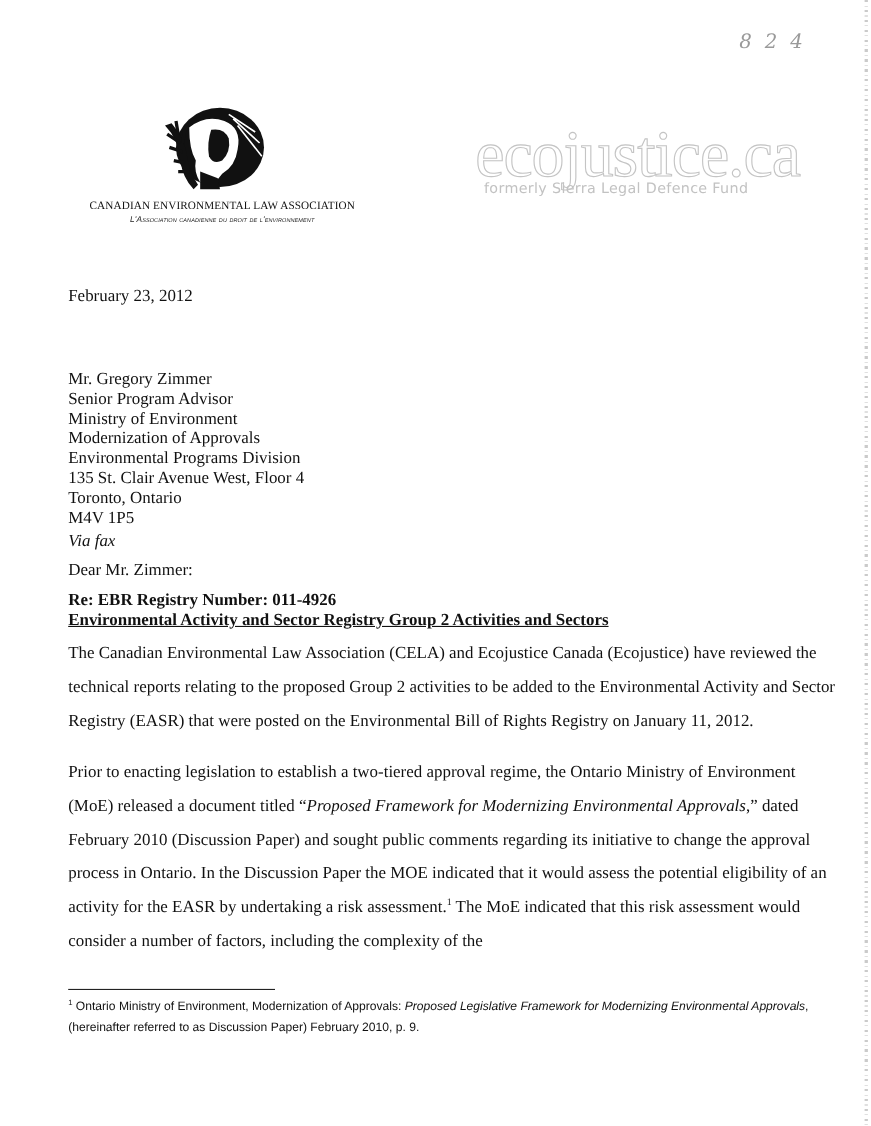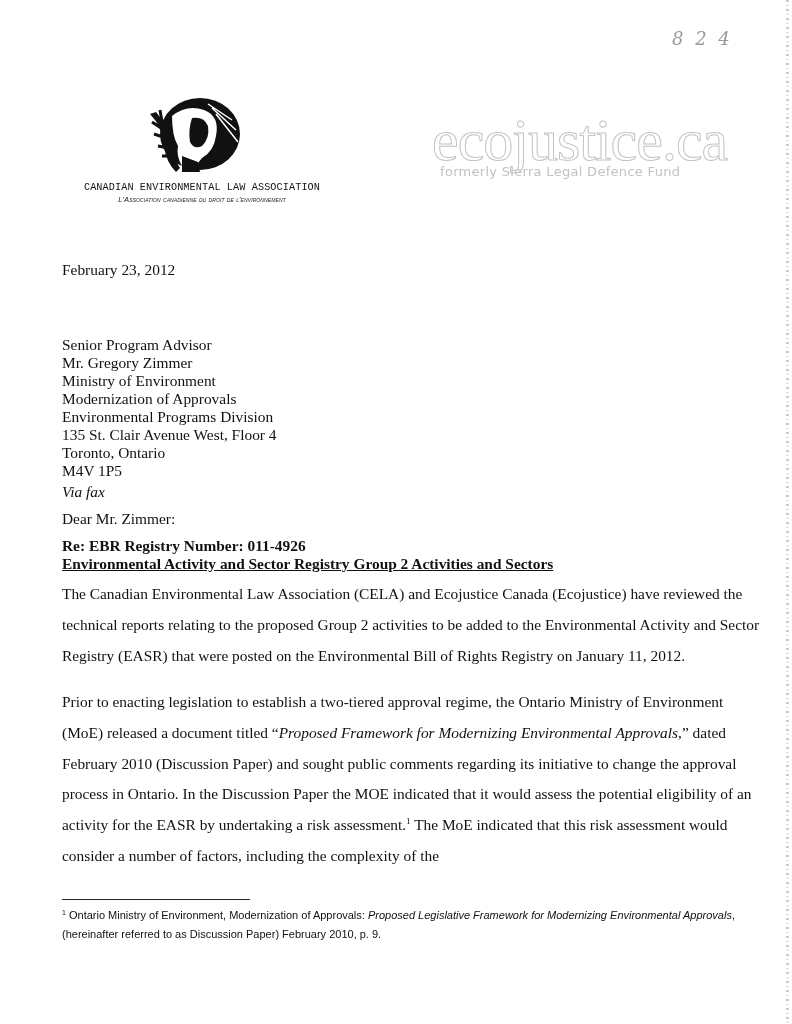--- a/index.html
+++ b/index.html
@@ -15,21 +15,21 @@
       opacity: 0.8;
     }
     .handwritten {
       left: 672px; top: 28px; font-family: "DejaVu Serif", serif; font-style: italic;
       font-size: 18px; color: #9a9a9a; letter-spacing: 3px;
     }
     
     .cela-logo { left: 142px; top: 96px; width: 100px; height: 80px; }
     .cela-name {
       left: 62px; top: 182px; width: 280px; text-align: center;
-      font-family: Liberation Mono, monospace; font-size: 10.2px; letter-spacing: 0.1px; color: #111;
+      font-family: Liberation Serif, serif; font-size: 10.2px; letter-spacing: 0.1px; color: #111;
     }
     .cela-name-fr {
       left: 62px; top: 195px; width: 280px; text-align: center;
       font-family: "Liberation Sans", "DejaVu Sans", sans-serif; font-style: italic; font-size: 7.6px; color: #222;
       font-variant: small-caps; letter-spacing: 0.1px;
     }
     
     .eco-logo {
       left: 432px; top: 110px; font-family: Liberation Serif, serif; font-size: 60px;
       color: transparent; -webkit-text-stroke: 1px #c4c4c4; letter-spacing: -1px; line-height: 1;
@@ -83,22 +83,22 @@
 </div>
 <div class="abs cela-name">CANADIAN ENVIRONMENTAL LAW ASSOCIATION</div>
 <div class="abs cela-name-fr">L'Association canadienne du droit de l'environnement</div>
 
 <div class="abs eco-logo">ecojustice.ca</div>
 <div class="abs eco-tag">formerly Sierra Legal Defence Fund</div>
 
 <div class="abs text date">February 23, 2012</div>
 
 <div class="abs text address">
+  <div>Mr. Gregory Zimmer</div>
   <div>Senior Program Advisor</div>
-  <div>Mr. Gregory Zimmer</div>
   <div>Ministry of Environment</div>
   <div>Modernization of Approvals</div>
   <div>Environmental Programs Division</div>
   <div>135 St. Clair Avenue West, Floor 4</div>
   <div>Toronto, Ontario</div>
   <div>M4V 1P5</div>
 </div>
 
 <div class="abs text via">Via fax</div>
 <div class="abs text salutation">Dear Mr. Zimmer:</div>

